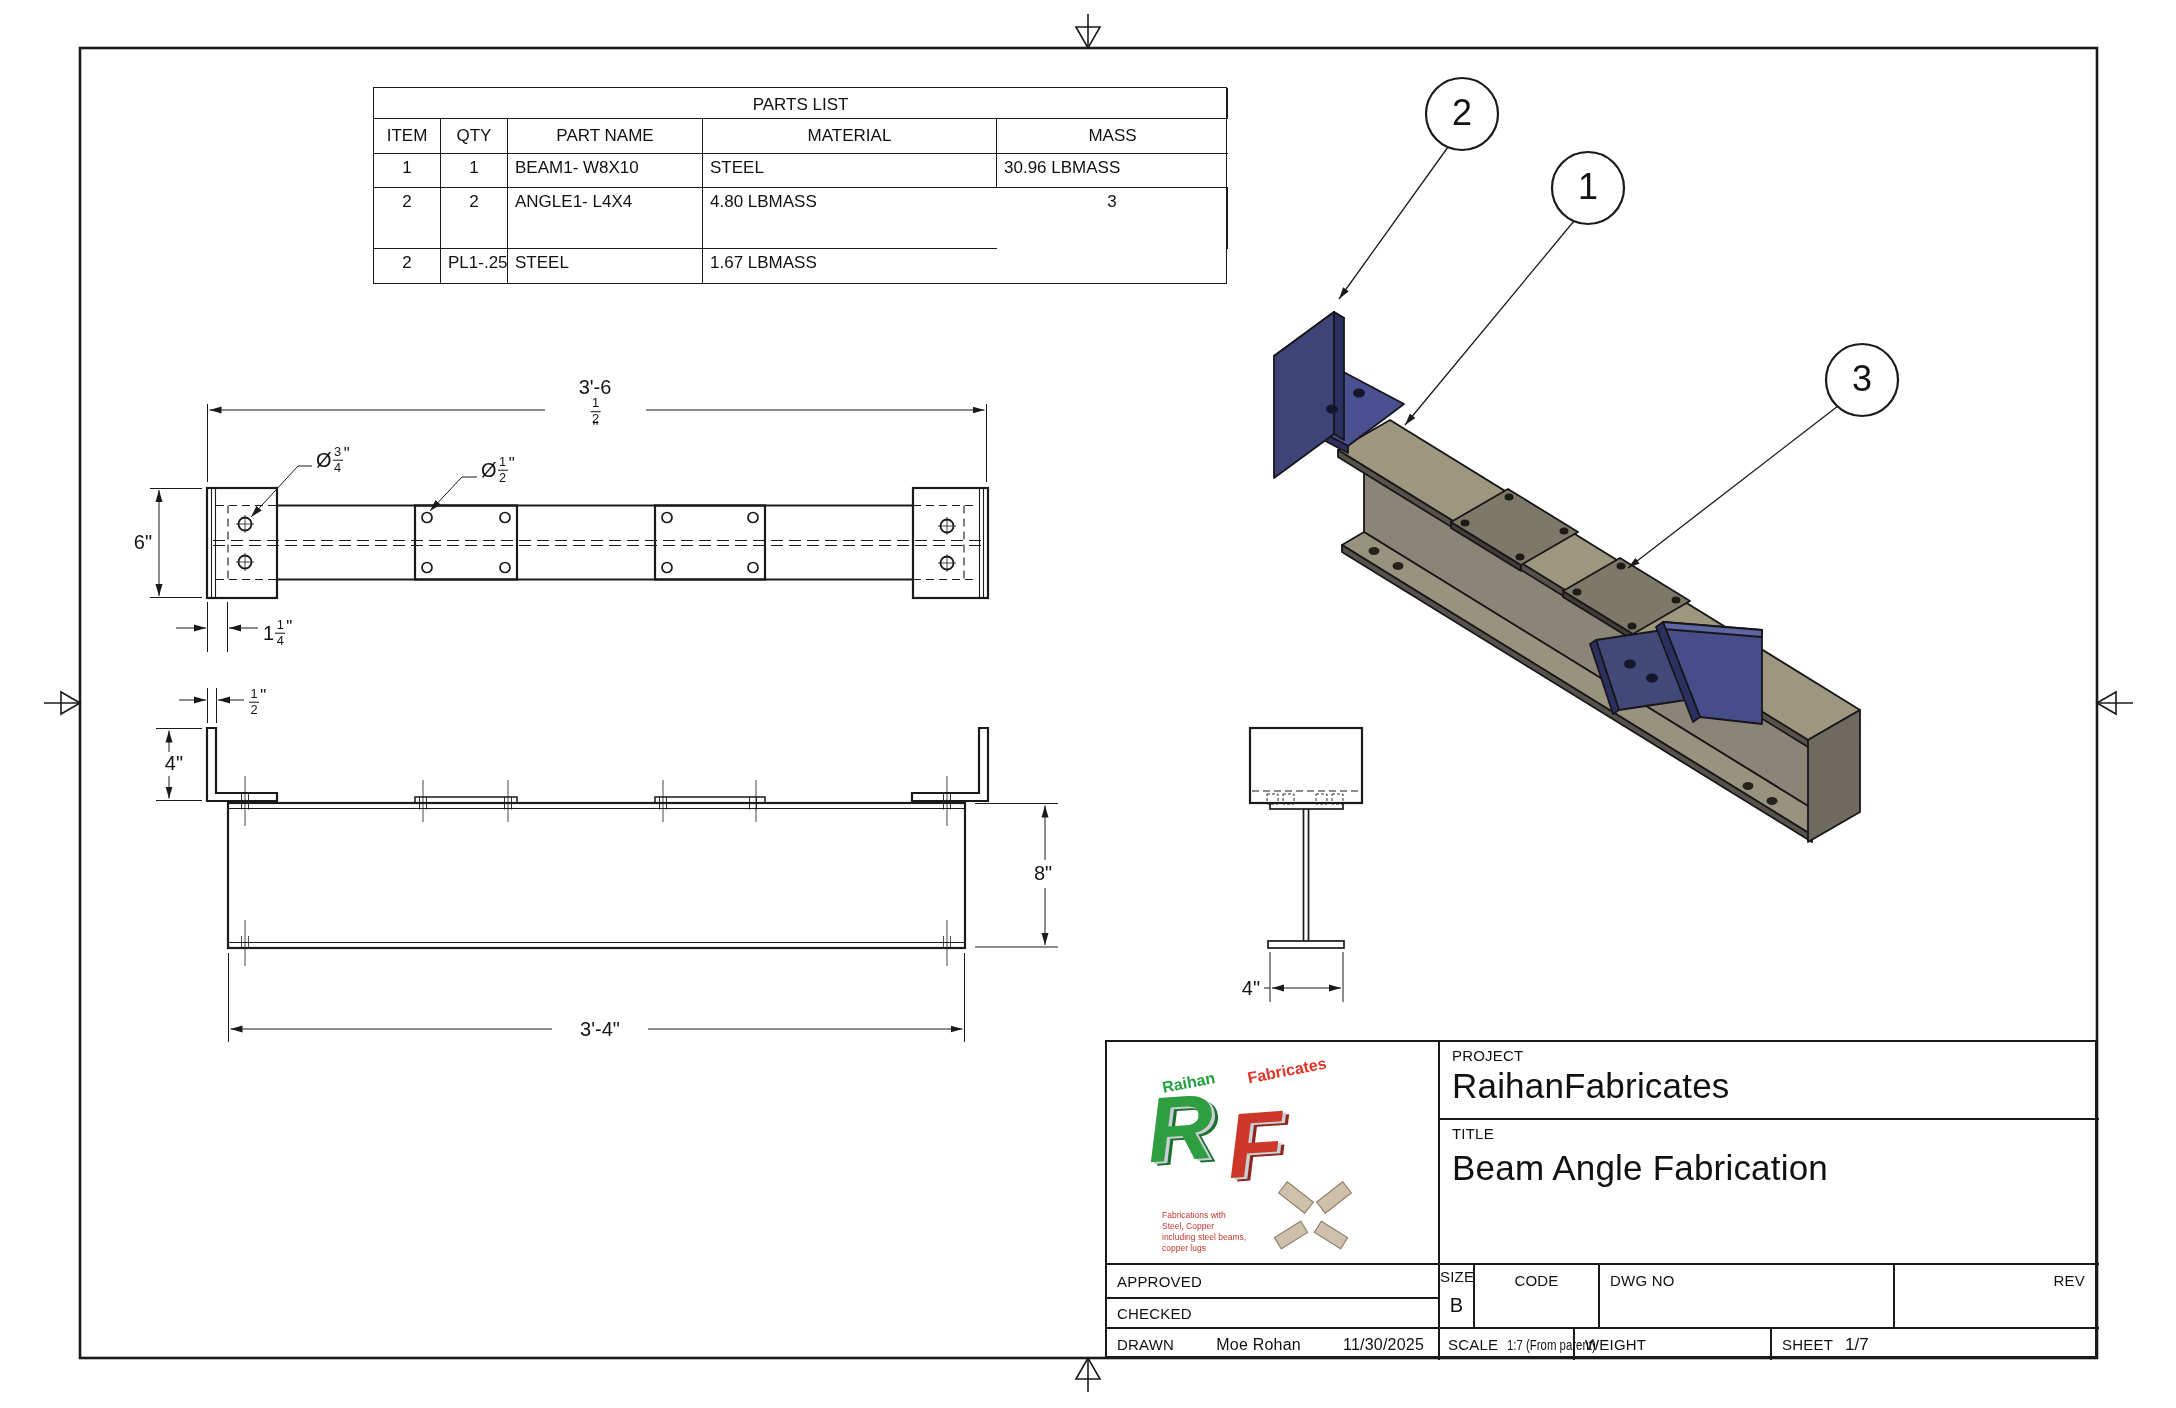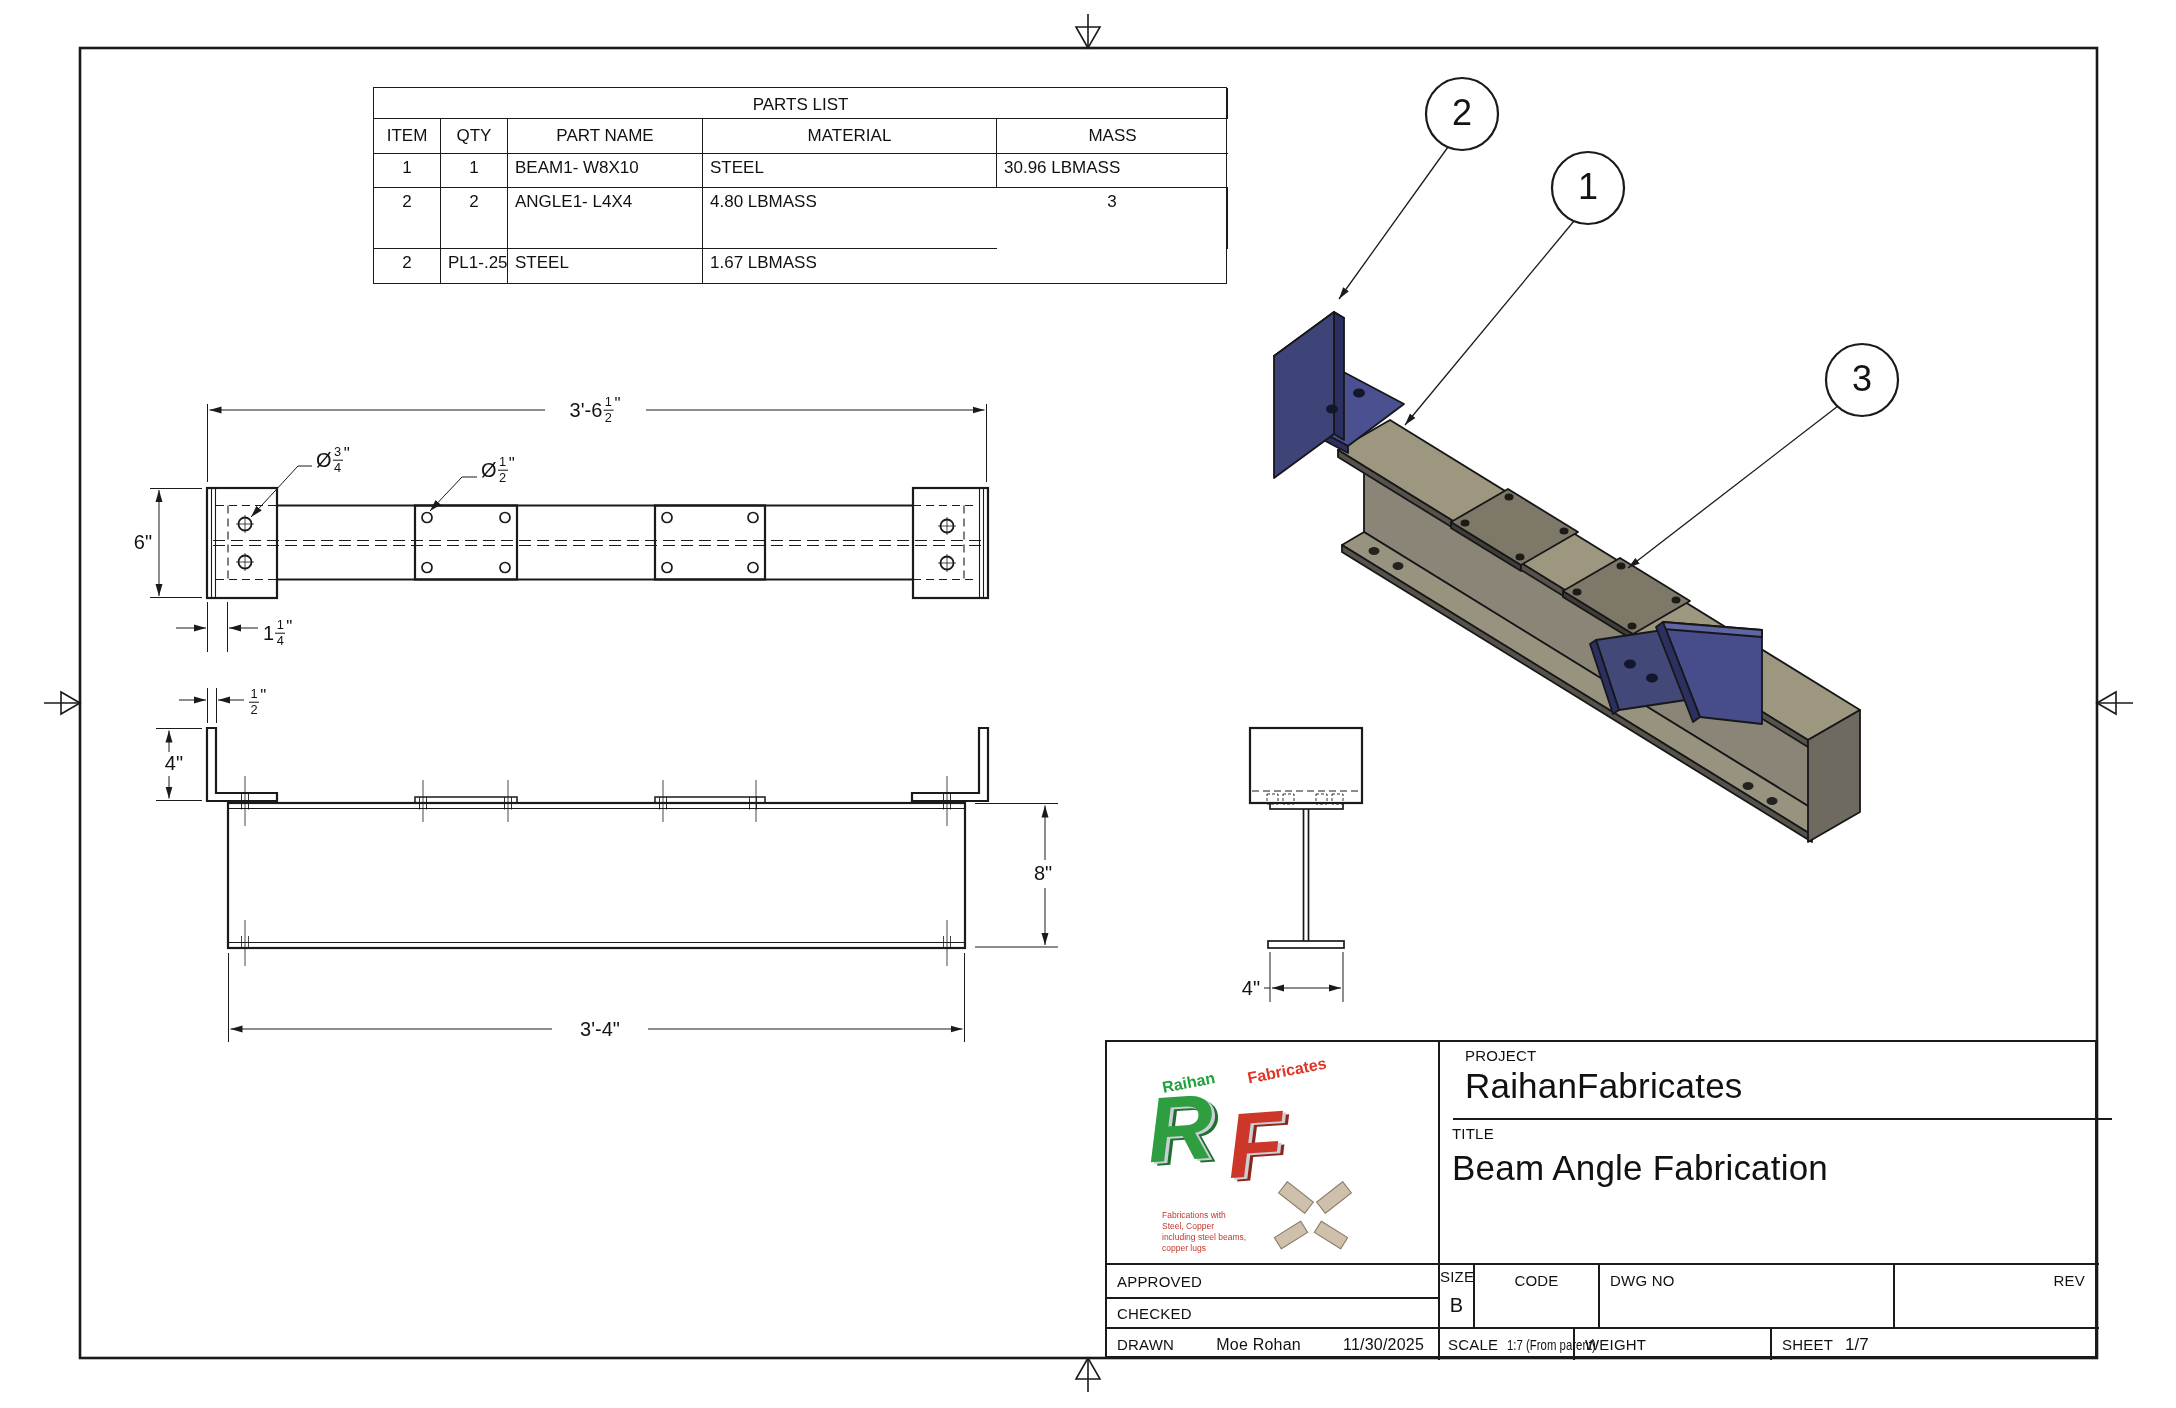--- a/index.html
+++ b/index.html
@@ -325,21 +325,21 @@
     <circle cx="1462" cy="114" r="36" stroke-width="2.2" fill="#ffffff"></circle>
     <circle cx="1588" cy="188" r="36" stroke-width="2.2" fill="#ffffff"></circle>
     <circle cx="1862" cy="380" r="36" stroke-width="2.2" fill="#ffffff"></circle>
   </g>
 </svg>
 
 <div class="txt balloon-num" style="left:1462px;top:114px;">2</div>
 <div class="txt balloon-num" style="left:1588px;top:188px;">1</div>
 <div class="txt balloon-num" style="left:1862px;top:380px;">3</div>
 
-<div class="txt dim" style="left:595px;top:410px;transform:translate(-50%,-50%);">
+<div class="txt dim" style="left:595px;top:410px;transform:translate(-50%,-50%);flex-direction:column;">
   <span>3'-6</span>
       <span class="frac">
         <span class="num">1</span>
         <span class="den">2</span>
       </span>
       <span class="unit">"</span>
 </div>
 <div class="txt dim" style="left:316px;top:460px;transform:translate(0,-50%);">
   <span>Ø</span>
       <span class="frac">
@@ -416,21 +416,21 @@
       <span>Steel, Copper</span><br>
       <span>including steel beams,</span><br>
       <span>copper lugs</span>
     </span>
     <span class="beamicon" style="left:172px;top:148px;width:32px;height:13px;transform:rotate(38deg);"></span>
     <span class="beamicon" style="left:210px;top:148px;width:32px;height:13px;transform:rotate(-38deg);"></span>
     <span class="beamicon" style="left:168px;top:186px;width:30px;height:12px;transform:rotate(-32deg);"></span>
     <span class="beamicon" style="left:208px;top:186px;width:30px;height:12px;transform:rotate(32deg);"></span>
   </div>
 
-  <div class="cell b-b" style="left:346px;top:0;width:659px;height:78px;padding:5px 12px 0 12px;">
+  <div class="cell b-b" style="left:333px;top:0;width:659px;height:78px;padding:5px 12px 0 12px;">
     <div class="lbl">PROJECT</div>
     <div class="bigval" style="margin-top:2px;">RaihanFabricates</div>
   </div>
 
   <div class="cell b-b" style="left:333px;top:78px;width:659px;height:145px;padding:5px 0 0 12px;">
     <div class="lbl">TITLE</div>
     <div class="bigval" style="margin-top:6px;">Beam Angle Fabrication</div>
   </div>
 
   <div class="cell b-r b-b lbl" style="left:0;top:223px;width:333px;height:34px;padding:8px 0 0 10px;">APPROVED</div>

